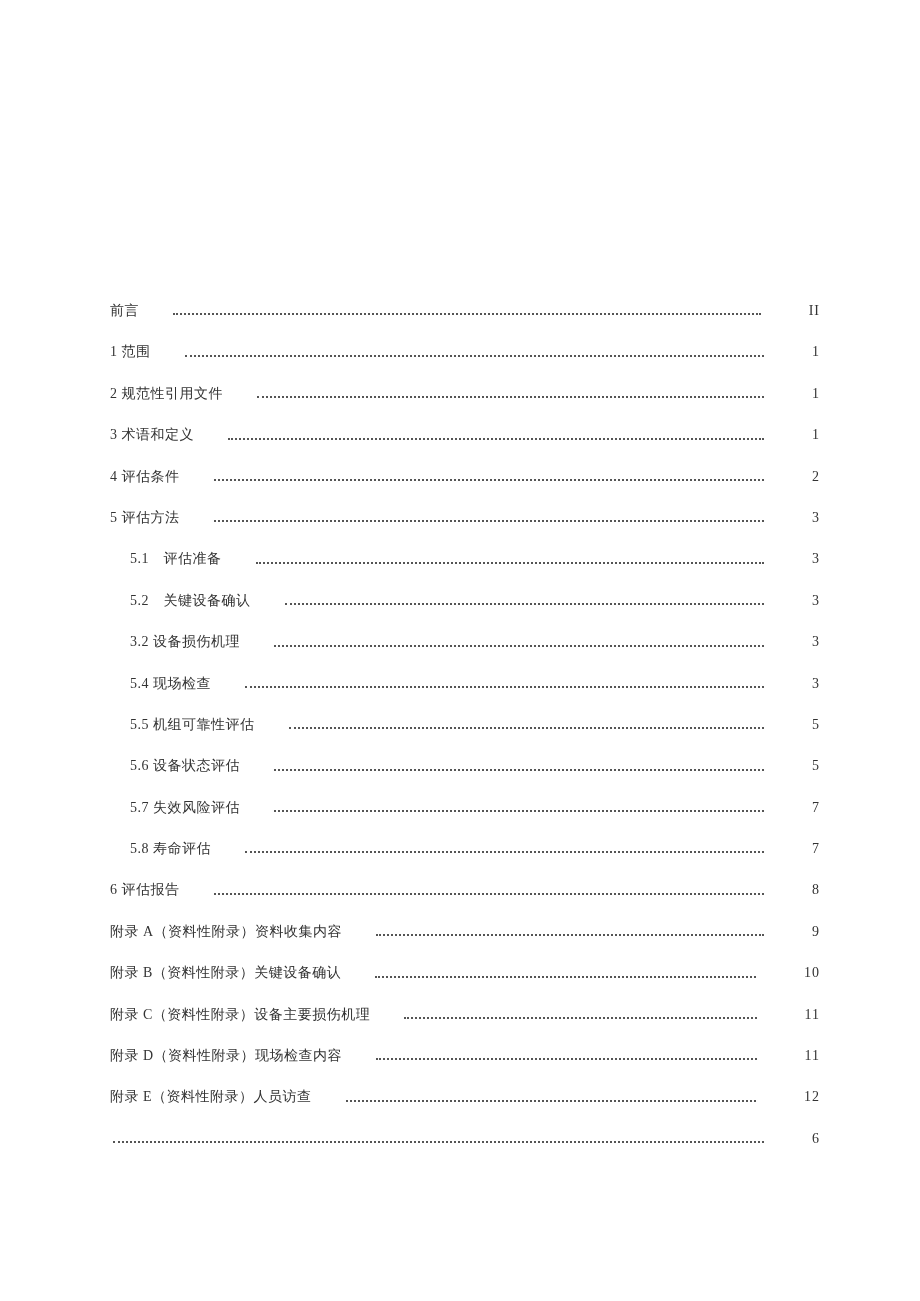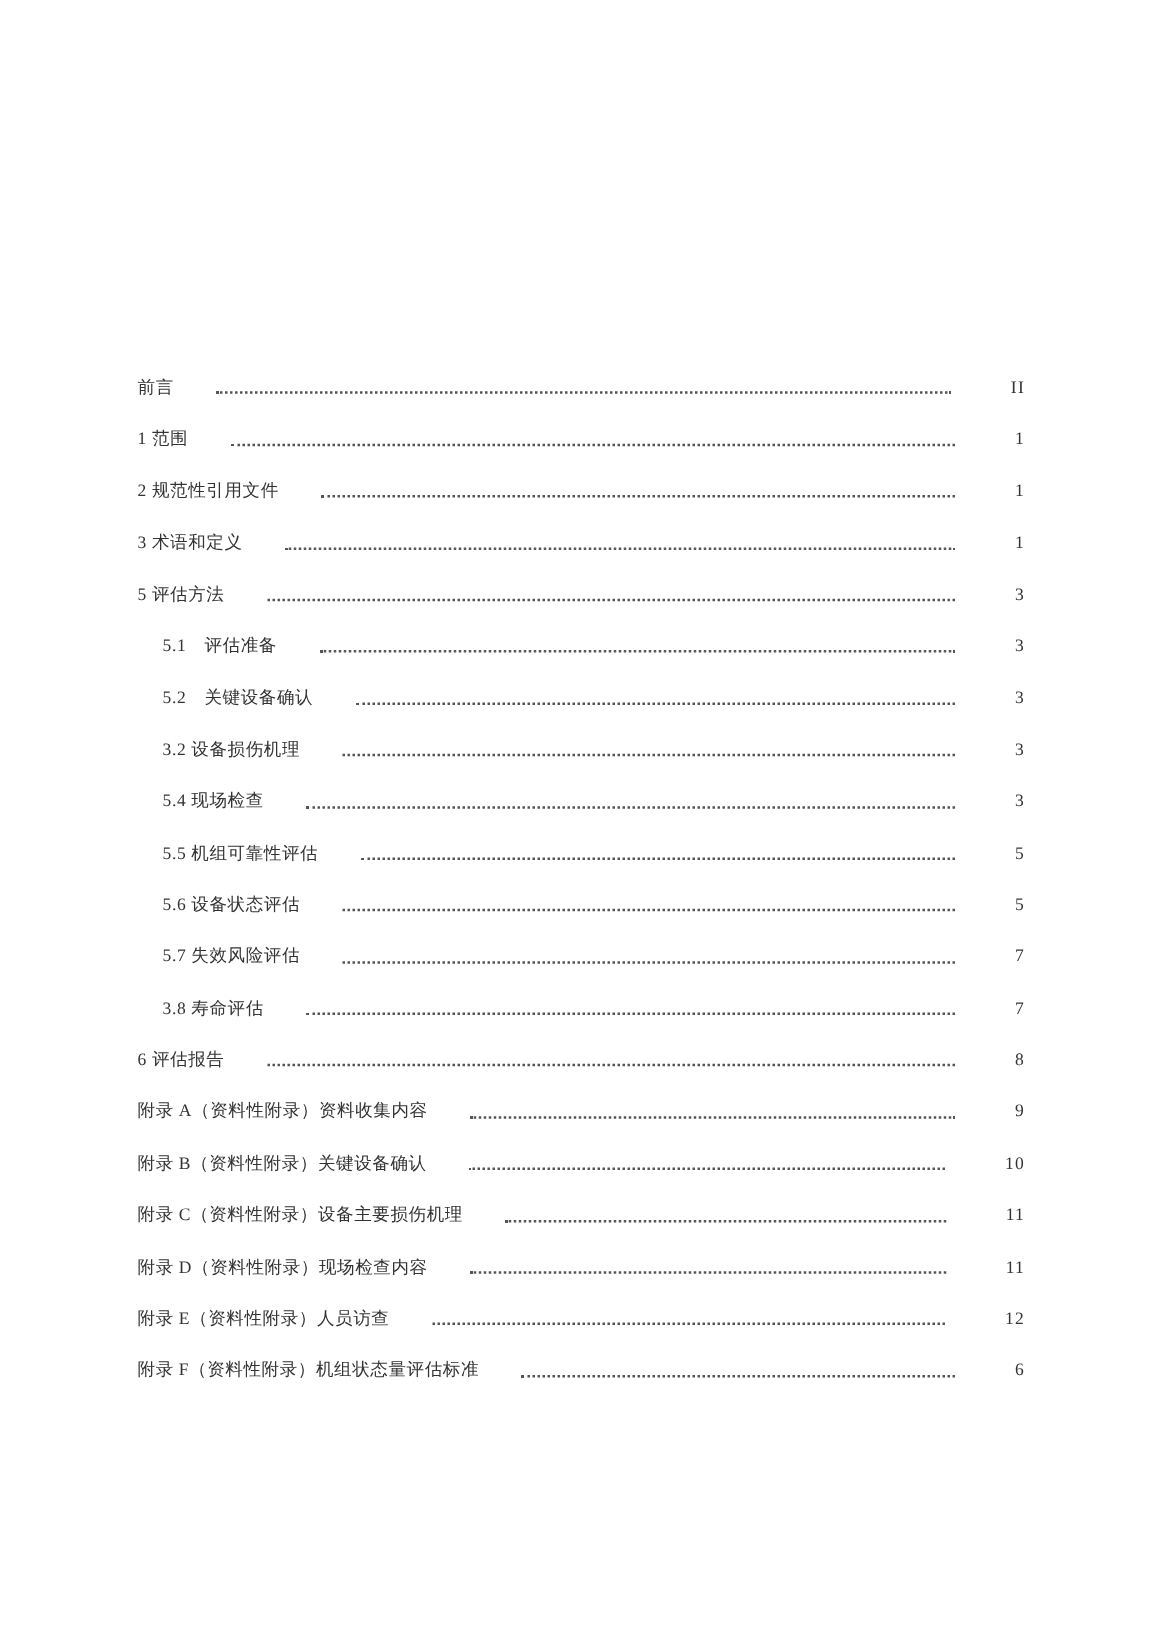--- a/index.html
+++ b/index.html
@@ -60,20 +60,25 @@
       <span class="toc-title">2 规范性引用文件</span>
       <span class="toc-dots"></span>
       <span class="toc-page">1</span>
     </div>
     <div class="toc-entry">
       <span class="toc-title">3 术语和定义</span>
       <span class="toc-dots"></span>
       <span class="toc-page">1</span>
     </div>
     <div class="toc-entry">
+      <span class="toc-title">4 评估条件</span>
+      <span class="toc-dots"></span>
+      <span class="toc-page">2</span>
+    </div>
+    <div class="toc-entry">
       <span class="toc-title">5 评估方法</span>
       <span class="toc-dots"></span>
       <span class="toc-page">3</span>
     </div>
     <div class="toc-entry indent">
       <span class="toc-title">5.1　评估准备</span>
       <span class="toc-dots"></span>
       <span class="toc-page">3</span>
     </div>
     <div class="toc-entry indent">
@@ -100,21 +105,21 @@
       <span class="toc-title">5.6 设备状态评估</span>
       <span class="toc-dots"></span>
       <span class="toc-page">5</span>
     </div>
     <div class="toc-entry indent">
       <span class="toc-title">5.7 失效风险评估</span>
       <span class="toc-dots"></span>
       <span class="toc-page">7</span>
     </div>
     <div class="toc-entry indent">
-      <span class="toc-title">3.8 寿命评估</span>
+      <span class="toc-title">5.8 寿命评估</span>
       <span class="toc-dots"></span>
       <span class="toc-page">7</span>
     </div>
     <div class="toc-entry">
       <span class="toc-title">6 评估报告</span>
       <span class="toc-dots"></span>
       <span class="toc-page">8</span>
     </div>
     <div class="toc-entry">
       <span class="toc-title">附录 A（资料性附录）资料收集内容</span>
@@ -135,17 +140,16 @@
       <span class="toc-title">附录 D（资料性附录）现场检查内容</span>
       <span class="toc-dots"></span>
       <span class="toc-page">11</span>
     </div>
     <div class="toc-entry">
       <span class="toc-title">附录 E（资料性附录）人员访查</span>
       <span class="toc-dots"></span>
       <span class="toc-page">12</span>
     </div>
     <div class="toc-entry">
-      <span class="toc-title">附录 F（资料性附录）机组状态量评估标准</span>
       <span class="toc-dots"></span>
       <span class="toc-page">6</span>
     </div>
   </div>
 
 </body></html>

